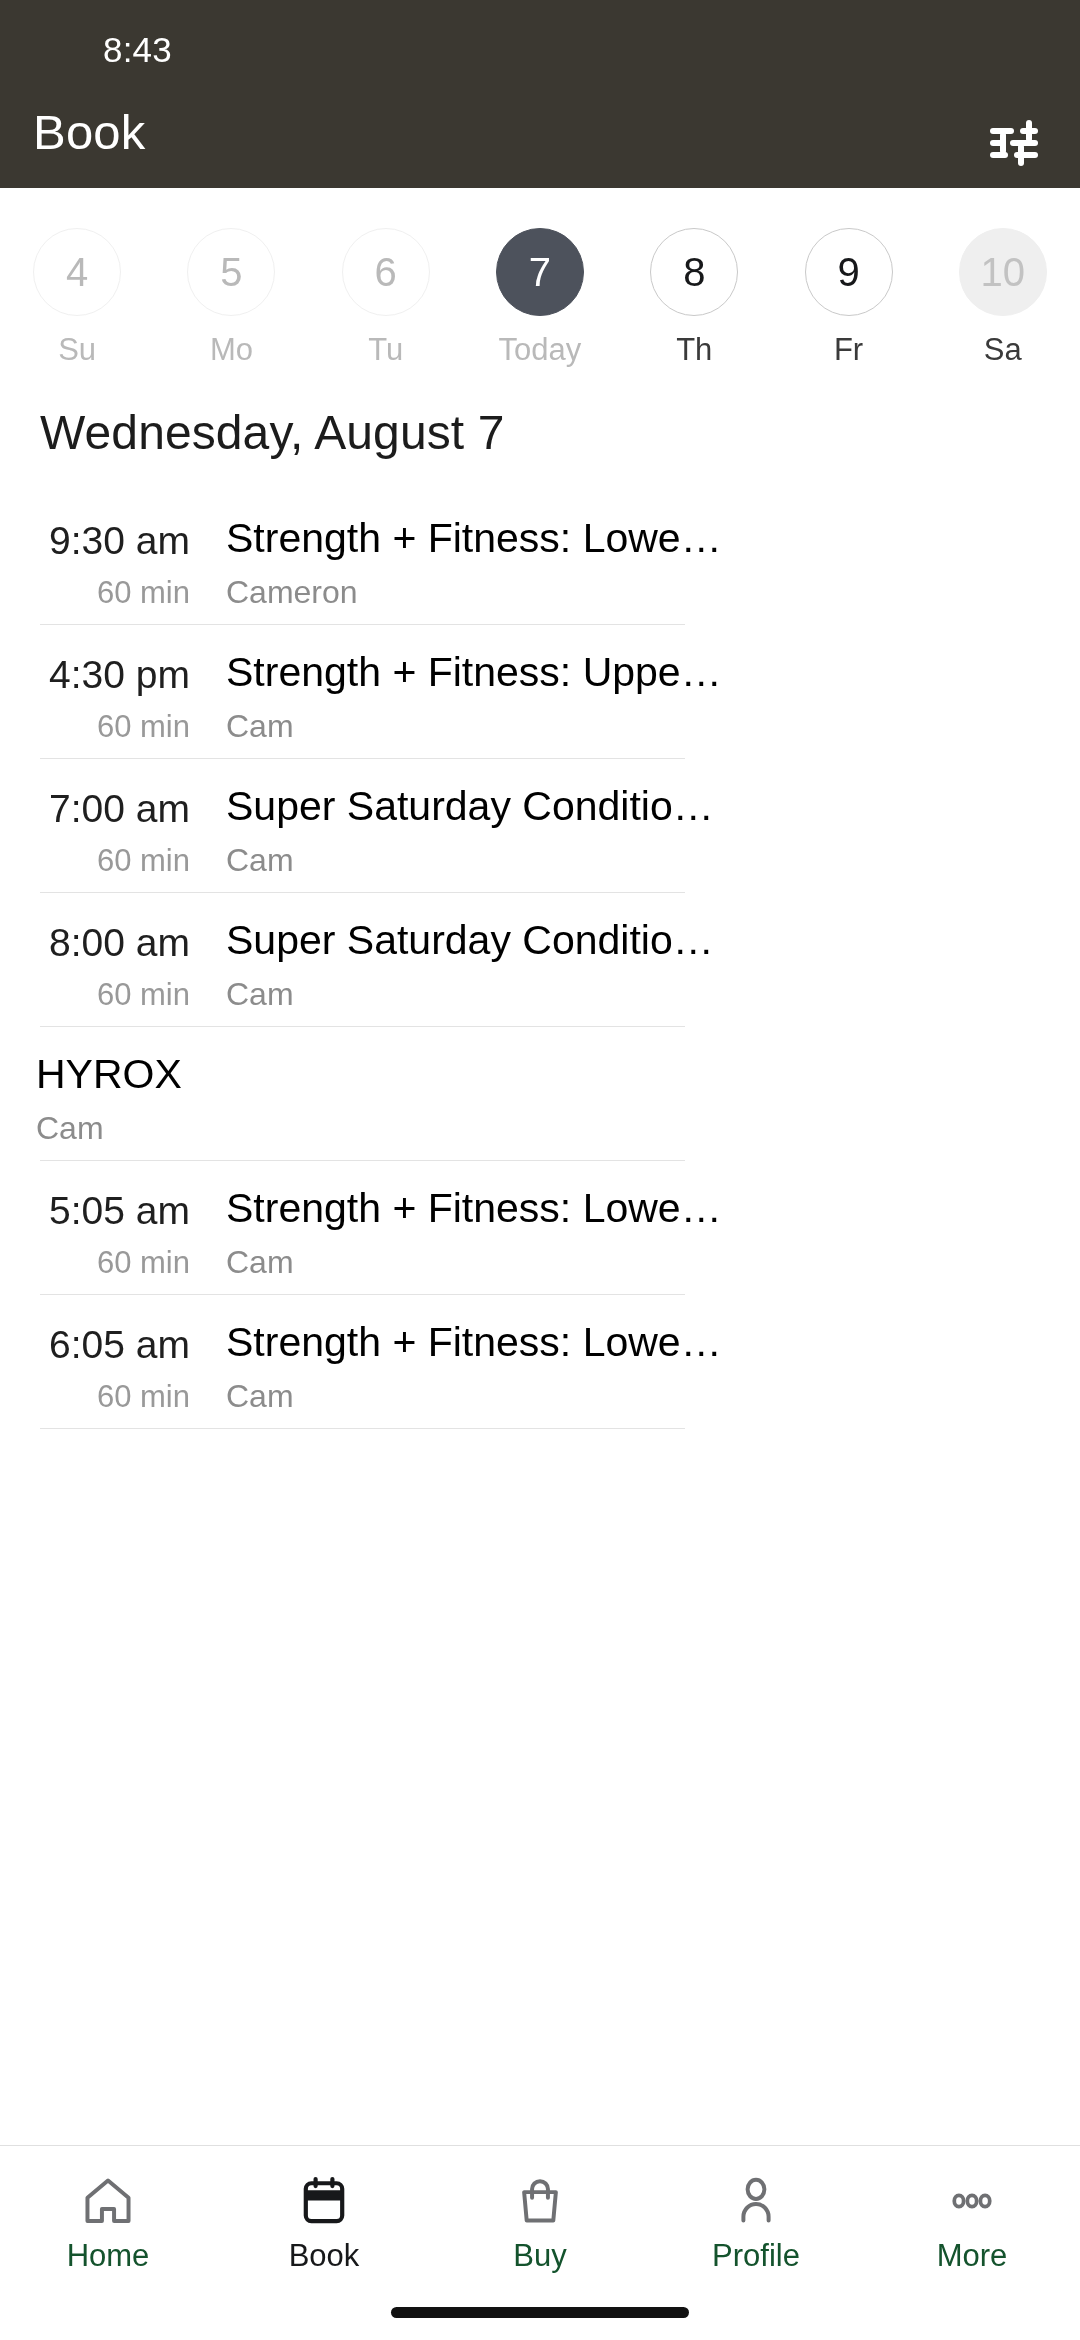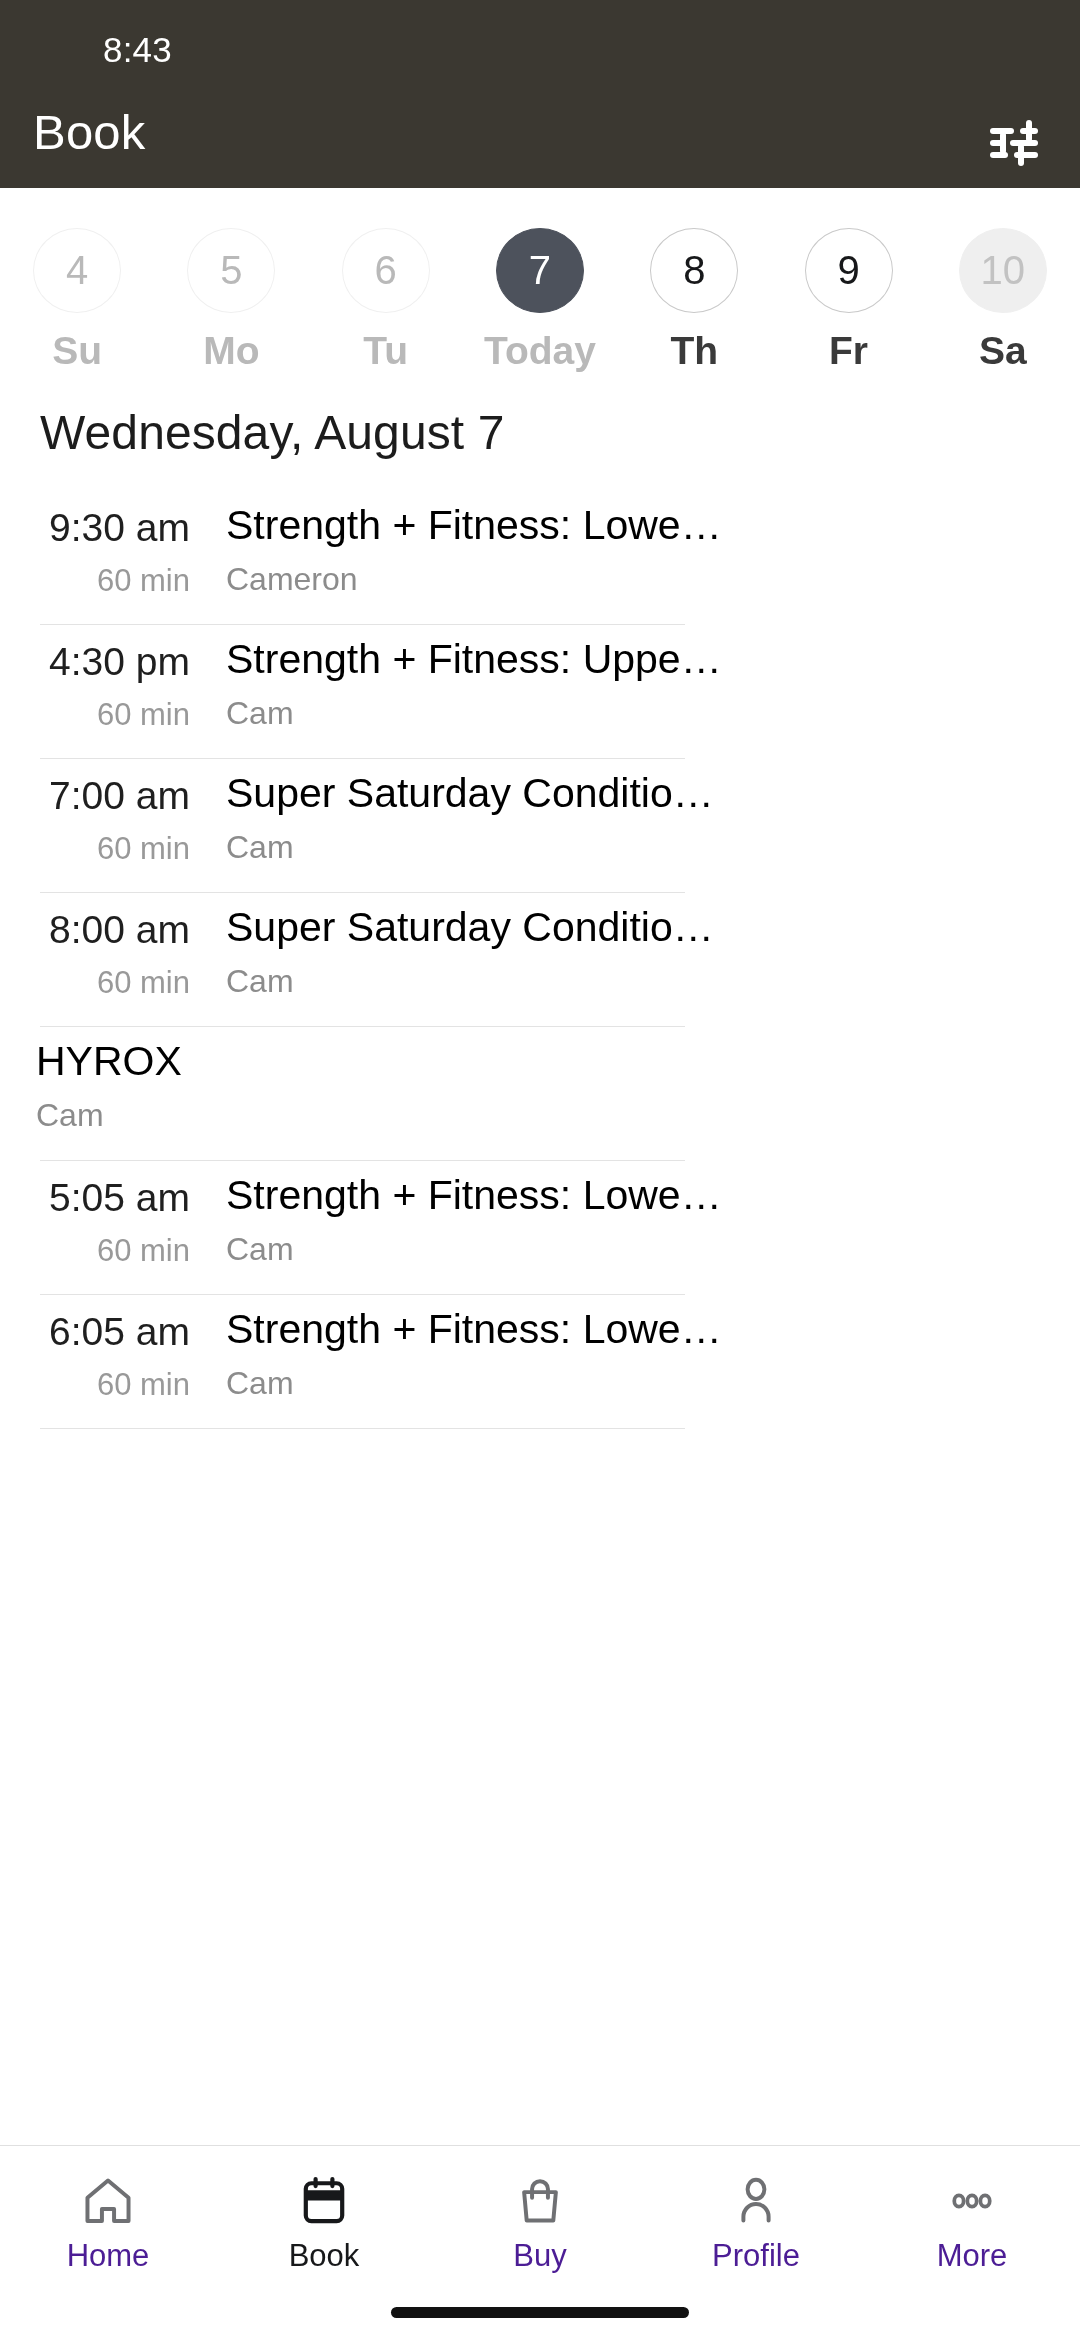--- a/index.html
+++ b/index.html
@@ -60,39 +60,39 @@
   .date-circle.selected {
     background:#4d525c; border:1.5px solid #4d525c; color:#ffffff;
   }
   .date-circle.future {
     background:#ffffff; border:1.5px solid #c9c9c9; color:#17181a;
   }
   .date-circle.muted {
     background:#efefef; border:1.5px solid #efefef; color:#c2c2c2;
   }
   .date-label {
-    margin-top:16px; font-size:39px; font-weight:700;
+    margin-top:16px; font-size:31px; font-weight:400;
   }
   .date-label.dim { color:#b9b9b9; }
   .date-label.norm { color:#3a3a3a; }
 
   
   .day-heading {
     position:absolute; top:405px; left:40px;
     font-size:48px; color:#1c1c1c; font-weight:400; letter-spacing:0.1px;
   }
 
   
   .class-list {
     position:absolute; top:490px; left:0; width:1080px; height:1655px;
     overflow:hidden;
   }
   .class-row {
     position:relative; width:1080px; height:134px;
-    display:flex; align-items:flex-start;
+    display:flex; align-items:center;
   }
   .class-row + .class-row::before,
   .class-row:first-child::after { content:none; }
   .divider {
     position:absolute; left:40px; width:645px; height:1px;
     background:#e3e3e3;
   }
   .time-col {
     width:190px; padding-left:0; padding-top:18px;
     display:flex; flex-direction:column; align-items:flex-end;
@@ -122,21 +122,21 @@
   .tabs {
     position:absolute; top:0; left:0; width:1080px; height:150px;
     display:flex;
   }
   .tab {
     flex:1 1 0; display:flex; flex-direction:column;
     align-items:center; justify-content:flex-start; padding-top:24px;
   }
   .tab-icon { height:62px; display:flex; align-items:center; justify-content:center; }
   .tab-label {
-    margin-top:6px; font-size:31px; font-weight:400; color:#4c1d95;
+    margin-top:6px; font-size:31px; font-weight:400; color:#14532d;
   }
   .tab.active .tab-label { color:#17181a; }
   .home-indicator {
     position:absolute; bottom:22px; left:50%; transform:translateX(-50%);
     width:298px; height:11px; border-radius:6px; background:#111111;
   }
 </style>
 </head>
 <body>
 

